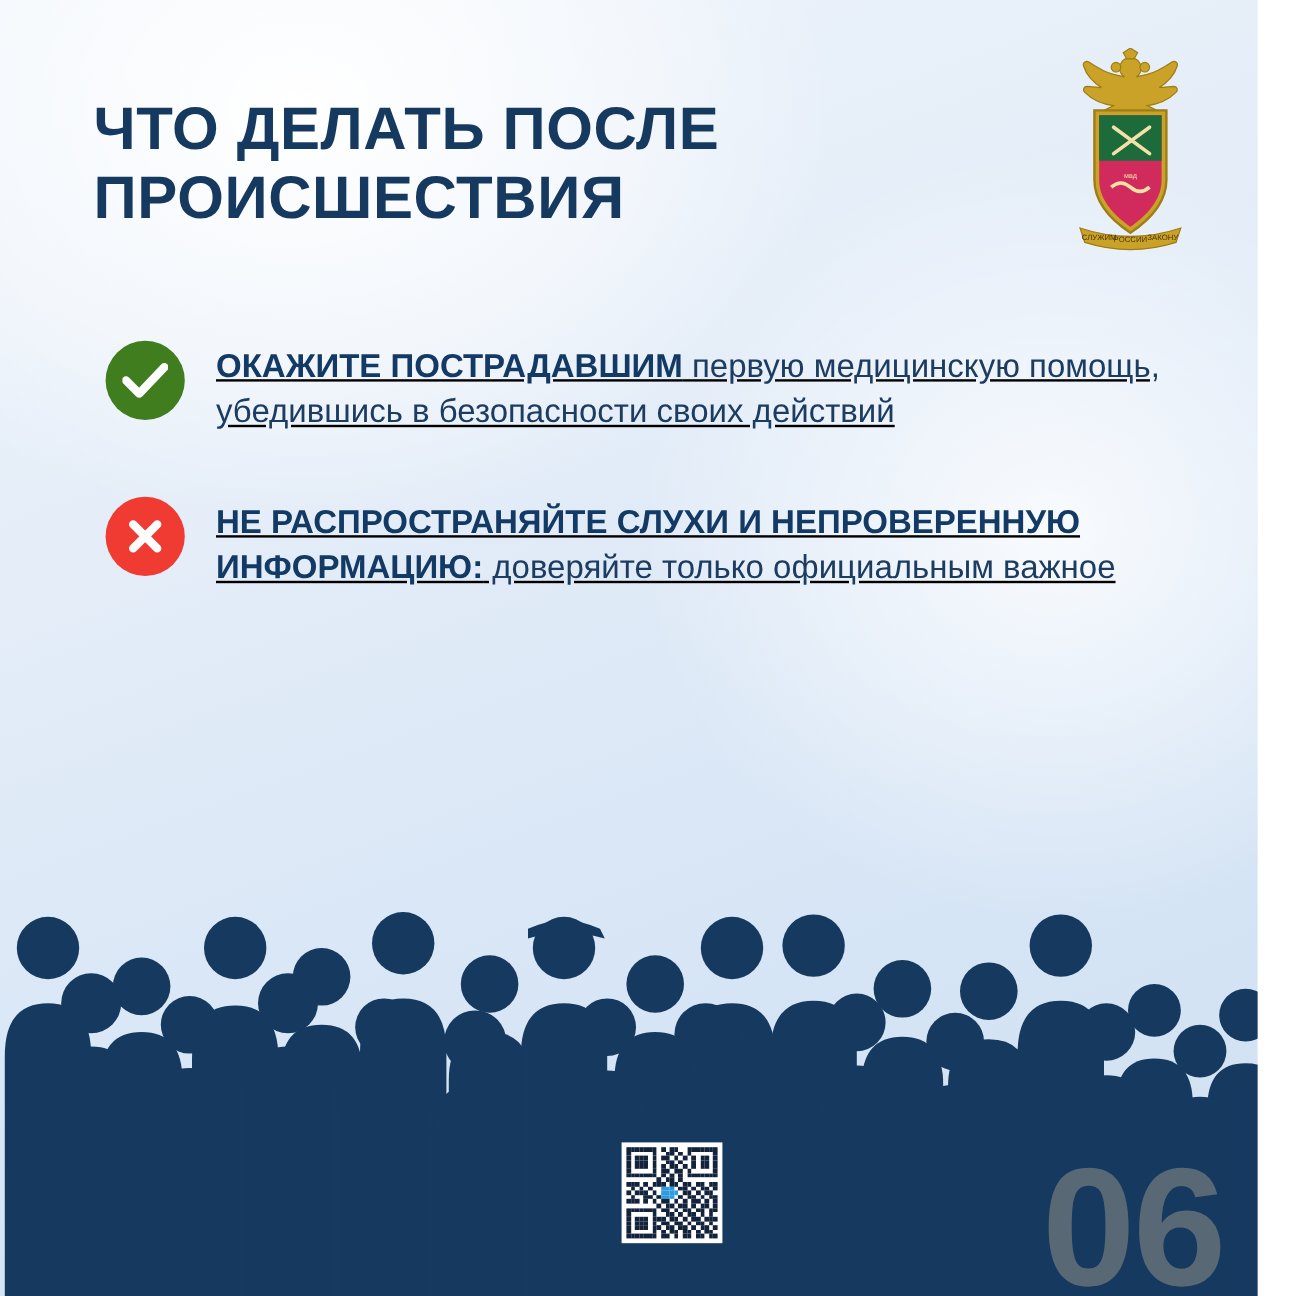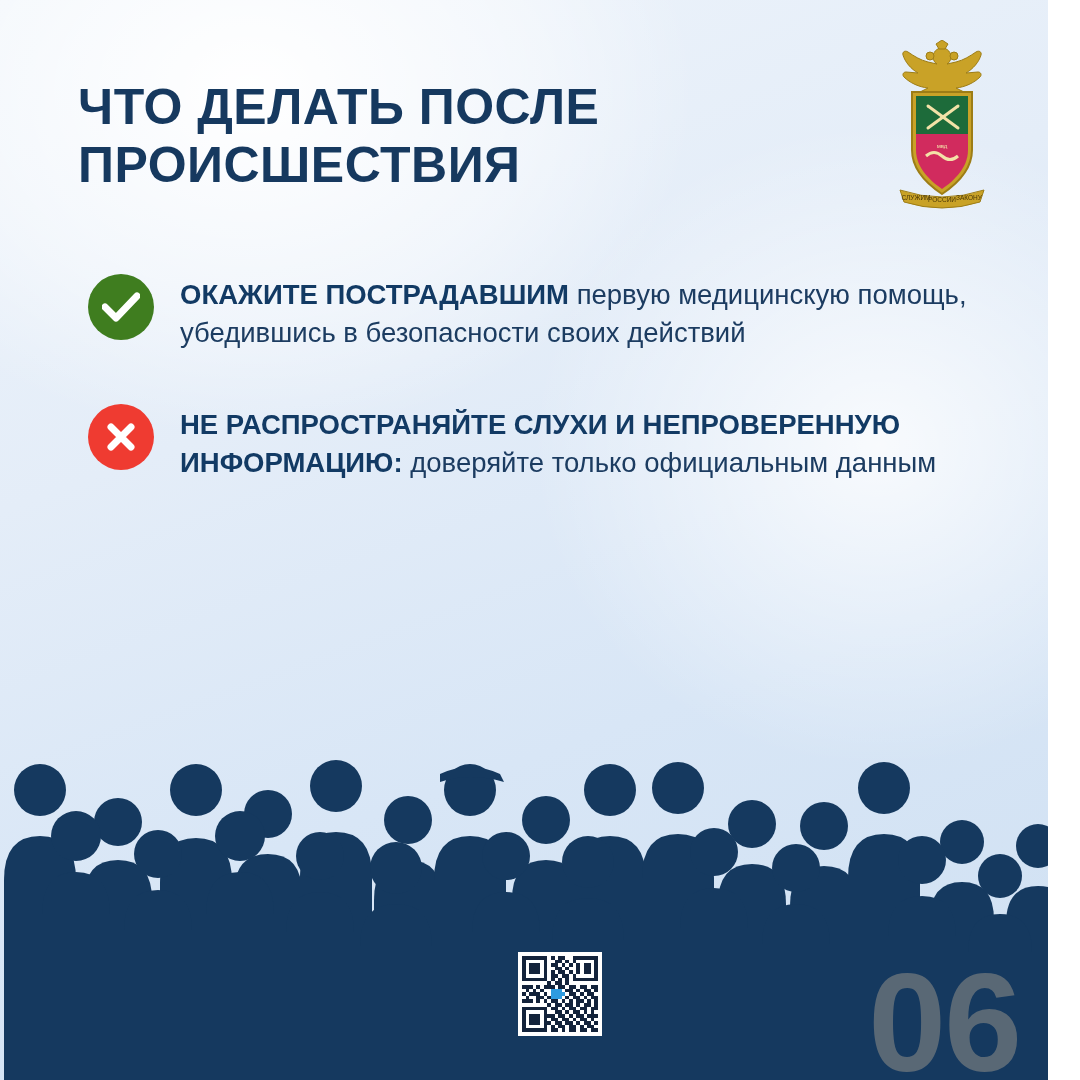--- a/index.html
+++ b/index.html
@@ -55,22 +55,23 @@
     right: 42px;
     top: 40px;
     width: 128px;
     height: 170px;
   }
 
   
   .list {
     position: absolute;
     left: 88px;
-    top: 270px;
+    top: 280px;
     width: 930px;
+    text-decoration: underline;
   }
   .item {
     display: flex;
     align-items: flex-start;
     margin-bottom: 48px;
   }
   .badge {
     flex: 0 0 auto;
     width: 66px;
     height: 66px;
@@ -196,21 +197,21 @@
     </div>
 
 
     <div class="item">
       <div class="badge" style="background:#ef3b31">
         <svg width="30" height="30" viewBox="0 0 30 30" xmlns="http://www.w3.org/2000/svg">
           <path d="M5 5 L25 25 M25 5 L5 25" fill="none" stroke="#ffffff" stroke-width="7" stroke-linecap="round"></path>
         </svg>
       </div>
       <div class="item-text">
-        <span class="lead">НЕ РАСПРОСТРАНЯЙТЕ СЛУХИ И НЕПРОВЕРЕННУЮ ИНФОРМАЦИЮ:</span><span>  доверяйте только официальным данным</span>
+        <span class="lead">НЕ РАСПРОСТРАНЯЙТЕ СЛУХИ И НЕПРОВЕРЕННУЮ ИНФОРМАЦИЮ:</span><span>  доверяйте только официальным важное</span>
       </div>
     </div>
 
   </div>
 
   <div class="crowd">
     <svg viewBox="0 0 1080 330" width="1080" height="330" preserveAspectRatio="none" xmlns="http://www.w3.org/2000/svg">
       <g fill="#15395f">
 
         <g>

